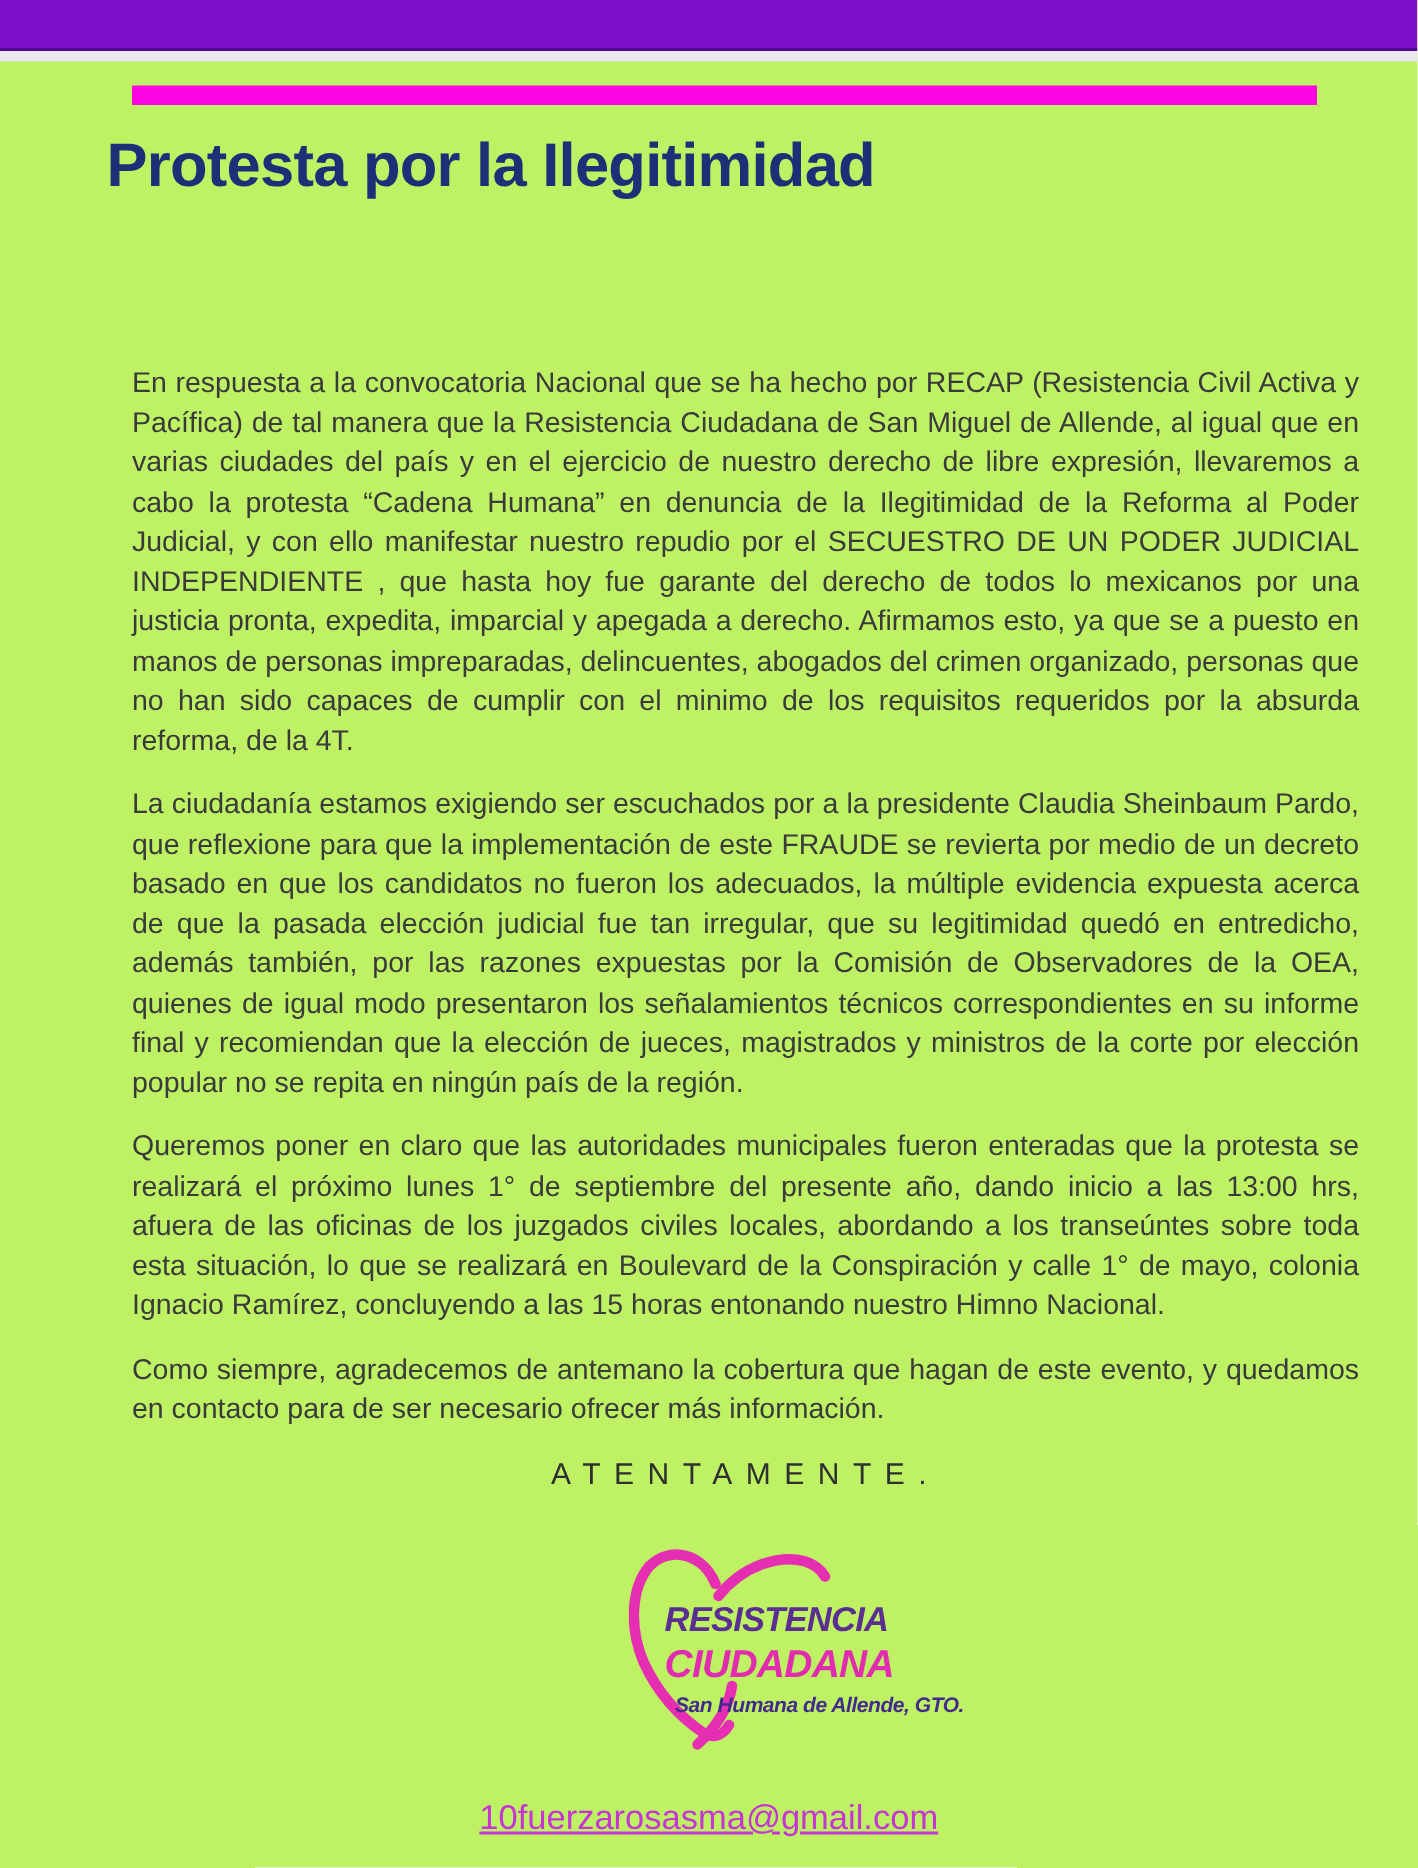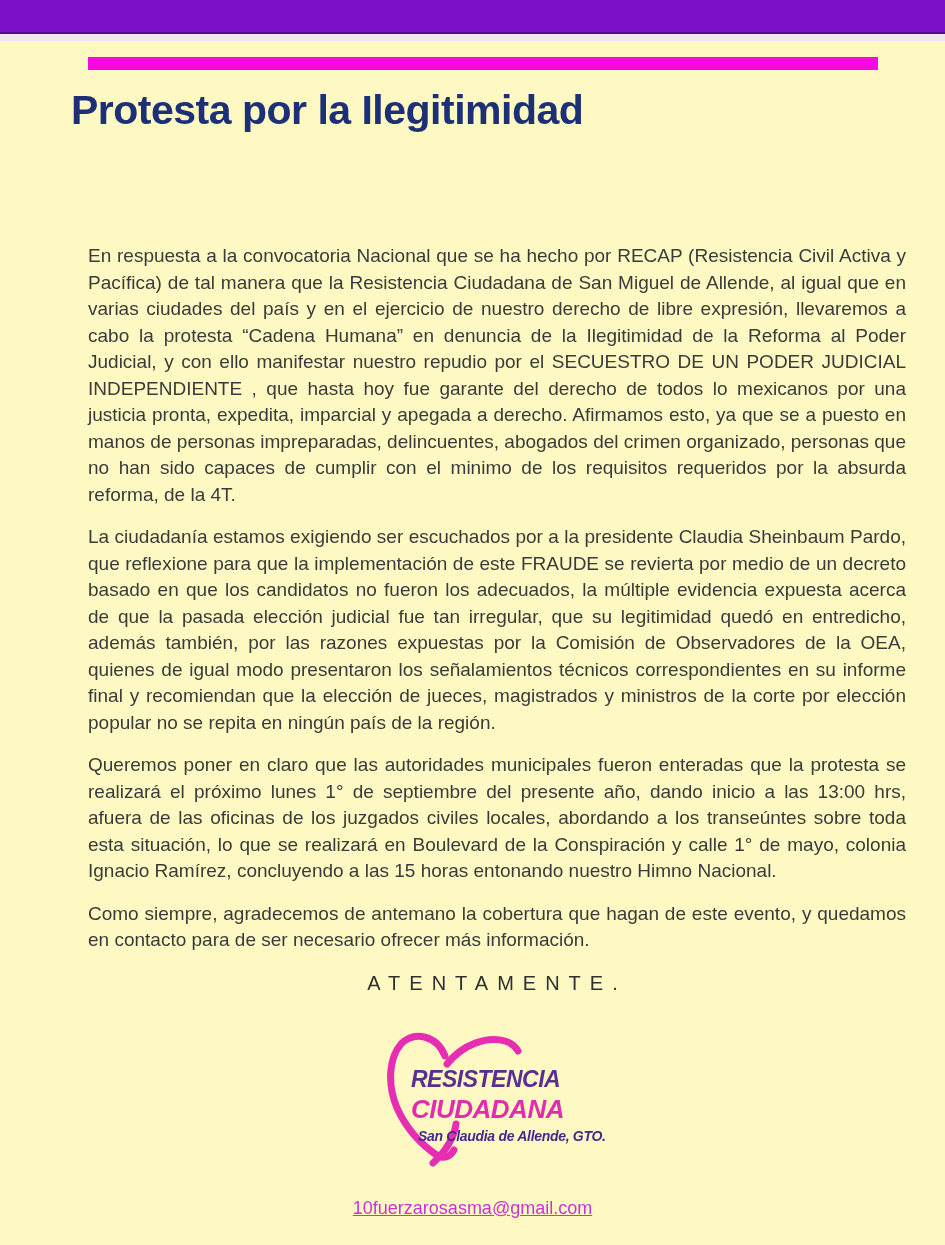--- a/index.html
+++ b/index.html
@@ -5,21 +5,21 @@
   html, body {
     margin: 0;
     padding: 0;
     background: #ffffff;
     font-family: "Liberation Sans", sans-serif;
   }
   .page {
     position: relative;
     width: 945px;
     height: 1245px;
-    background: #fef9c3;
+    background: #bef264;
     overflow: hidden;
   }
 
   
   .bar-top {
     position: absolute;
     left: 0; top: 0;
     width: 945px; height: 32px;
     background: #7c10c8;
     border-bottom: 2px solid #55098e;
@@ -65,21 +65,21 @@
   .closing {
     text-align: center;
     color: #2f2f2f;
     font-size: 20px;
     letter-spacing: 0.45em;
   }
 
   
   .logo {
     position: absolute;
-    left: 387px; top: 1032px;
+    left: 419px; top: 1032px;
     width: 185px; height: 135px;
   }
   .logo svg {
     position: absolute;
     left: 0; top: 0;
   }
   .logo-text {
     position: absolute;
     left: 24px; top: 36px;
     width: 165px;
@@ -109,21 +109,21 @@
 
   
   .footer {
     position: absolute;
     left: 0; top: 1198px;
     width: 945px;
     text-align: center;
   }
   .footer a {
     color: #c634d6;
-    font-size: 18px;
+    font-size: 23px;
     text-decoration: underline;
     cursor: pointer;
     text-align: center;
   }
 </style>
 </head>
 <body>
 
 <div class="page">
 
@@ -145,21 +145,21 @@
 
   <div class="logo">
     <svg width="185" height="135" viewBox="0 0 185 135" fill="none" stroke="#e62eb3" stroke-width="7" stroke-linecap="round" stroke-linejoin="round">
       <path d="M 58,24 C 50,4 28,-2 14,12 C 2,26 0,52 10,76 C 20,98 36,114 51,124 C 57,127 63,125 67,118"></path>
       <path d="M 69,92 C 67,106 60,118 46,131"></path>
       <path d="M 60,32 C 76,12 100,4 118,9 C 124,11 128,14 131,19"></path>
     </svg>
     <div class="logo-text">
       <div class="logo-l1">RESISTENCIA</div>
       <div class="logo-l2">CIUDADANA</div>
-      <div class="logo-l3">San Claudia de Allende, GTO.</div>
+      <div class="logo-l3">San Humana de Allende, GTO.</div>
     </div>
   </div>
 
   <div class="footer">
     <a href="#">10fuerzarosasma@gmail.com</a>
   </div>
 
 </div>
 
 </body></html>

